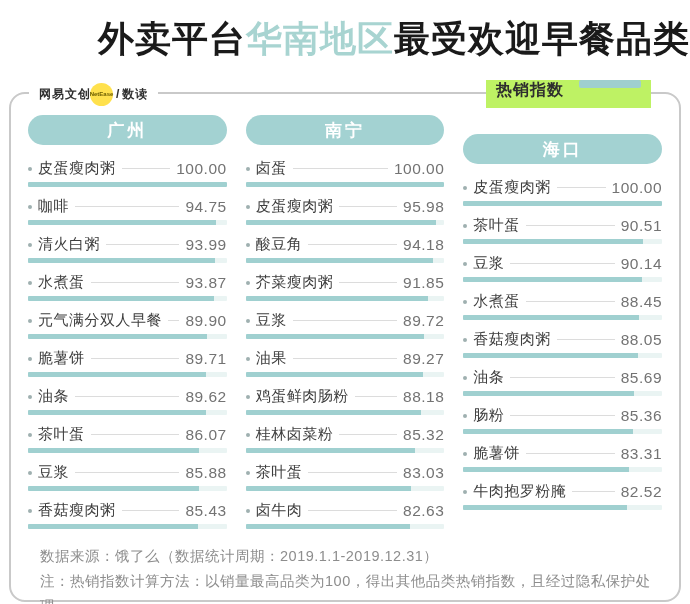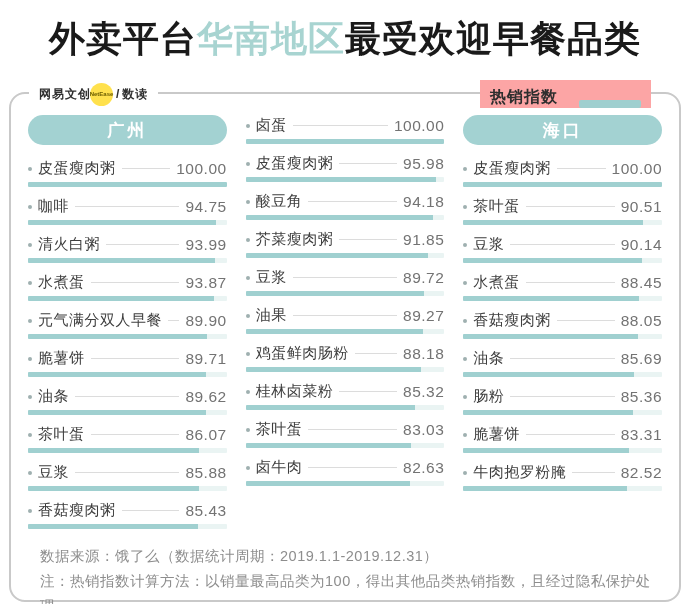--- a/index.html
+++ b/index.html
@@ -4,21 +4,21 @@
 <style>
   * { margin: 0; padding: 0; box-sizing: border-box; }
   html, body { background: #ffffff; }
   body {
     width: 690px; height: 604px;
     font-family: "Liberation Sans", "DejaVu Sans", sans-serif;
     overflow: hidden;
     position: relative;
   }
   .title {
-    text-align: center;
+    text-align: right;
     font-size: 36px;
     font-weight: 800;
     color: #1a1a1a;
     letter-spacing: 1px;
     margin-top: 15px;
     line-height: 48px;
     white-space: nowrap;
   }
   .title .hl { color: #a8d4d1; }
   .box {
@@ -47,28 +47,28 @@
     background: #ffe14d;
     border-radius: 50%;
     display: inline-flex; align-items: center; justify-content: center;
     margin: 0 1px 0 -3px;
     flex: 0 0 auto;
   }
   .badge span { font-size: 6px; font-weight: 700; color: #6b5d00; }
   .legend {
     position: absolute;
     top: -14px; right: 28px;
-    background: #fca5a5;
+    background: #bef264;
     padding: 0 10px;
     height: 28px;
-    display: flex; align-items: flex-end; gap: 21px;
+    display: flex; align-items: flex-start; gap: 15px;
   }
   .legend-label { font-size: 16px; font-weight: 700; color: #2e2e2e; letter-spacing: 1px; }
   .legend-swatch { width: 62px; height: 8px; background: #9fcfcf; border-radius: 2px; }
-  .columns { display: flex; gap: 19px; }
+  .columns { display: flex; gap: 19px; align-items: center; }
   .col { flex: 1 1 0; min-width: 0; }
   .pill {
     height: 30px;
     background: #a3d2d2;
     border-radius: 15px;
     color: #ffffff;
     font-size: 17px; font-weight: 700; letter-spacing: 3px;
     display: flex; align-items: center; justify-content: center;
     margin-bottom: 13px;
   }
@@ -242,20 +242,21 @@
             <span class="label">香菇瘦肉粥</span>
             <span class="leader"></span>
             <span class="value">85.43</span>
           </div>
           <div class="bar">
             <div class="bar-fill" style="width: 85.43%;"></div>
           </div>
         </div>
       </div>
       <div class="col">
+        <div class="pill">南宁</div>
         <div class="row">
           <div class="row-line">
             <span class="dot"></span>
             <span class="label">卤蛋</span>
             <span class="leader"></span>
             <span class="value">100.00</span>
           </div>
           <div class="bar">
             <div class="bar-fill" style="width: 100%;"></div>
           </div>

